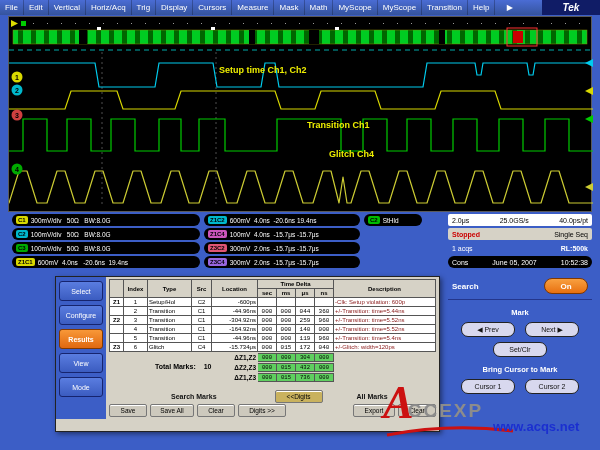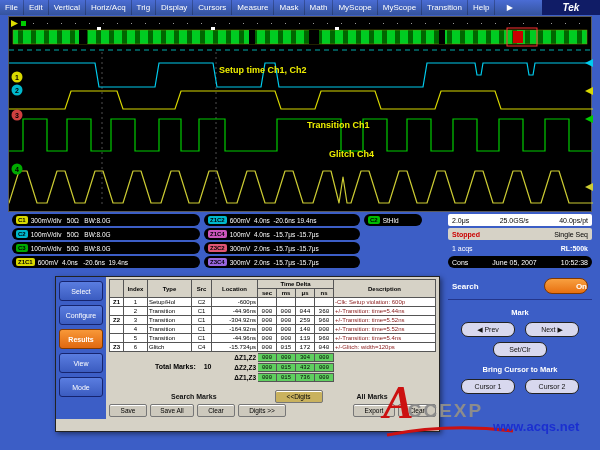--- a/index.html
+++ b/index.html
@@ -85,21 +85,21 @@
   .btn-tan { background:#c9b25e; }
 
   
   #rpanel { position:absolute; left:444px; top:278px; width:152px; }
   .rp-row { display:flex; justify-content:center; gap:10px; margin-top:5px; }
   #search-row { display:flex; justify-content:space-between; align-items:center; padding:0 8px; }
   .rp-label { color:#fff; font-weight:bold; font-size:8px; }
   .rp-label-sm { color:#fff; font-weight:bold; font-size:7.5px; text-align:center; margin-top:8px; }
   #on-btn { width:44px; height:16px; background:linear-gradient(#f8a040,#e87010);
     border:1px solid #803800; border-radius:8px; color:#fff; font-weight:bold;
-    font-size:8px; text-align:right; line-height:15px; cursor:pointer; }
+    font-size:8px; text-align:center; line-height:15px; cursor:pointer; }
   .rp-divider { border-top:1px solid #24368c; margin:5px 4px 0 4px; }
   .pill-btn { width:54px; height:15px; background:#d8d8ee; border:1px solid #222;
     border-radius:7px; color:#111; font-size:7px; text-align:center; line-height:14px; cursor:pointer; }
 
   
   #watermark { position:absolute; left:383px; top:383px; width:215px; height:65px; z-index:50; }
   #wm-logo { position:absolute; left:0; top:0; display:flex; align-items:flex-end; }
   #wm-a { color:#cc1111; font-family:"Liberation Serif", serif; font-style:italic;
     font-weight:bold; font-size:46px; line-height:0.85; }
   #wm-ccexp { color:#8c8c8c; font-weight:bold; font-size:19px; letter-spacing:2px; margin-left:-6px; }

